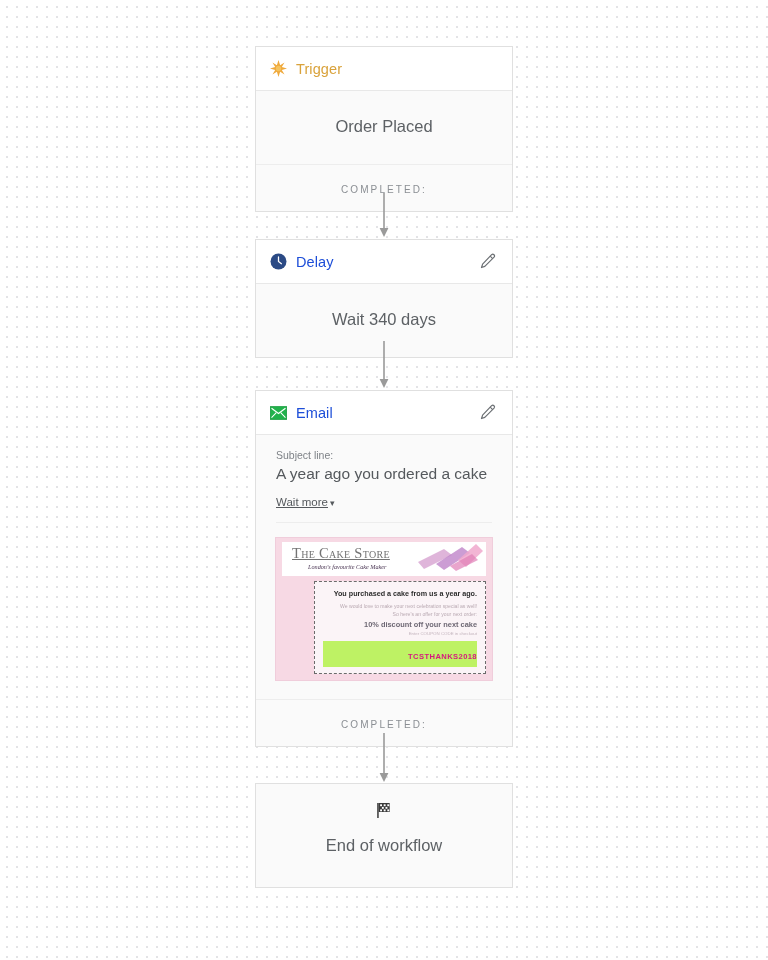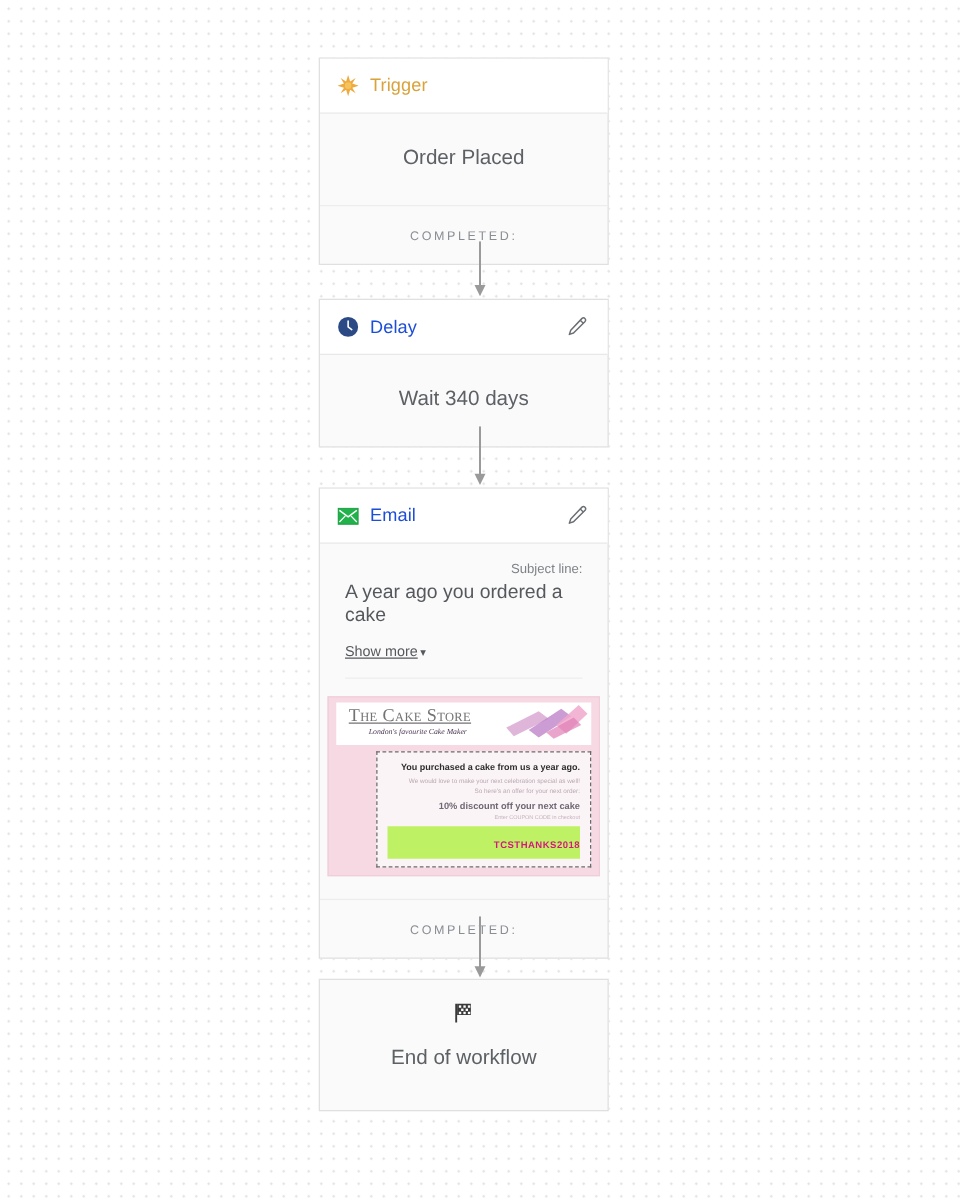--- a/index.html
+++ b/index.html
@@ -22,21 +22,21 @@
     position: absolute;
     left: 0;
     top: 0;
     width: 768px;
     height: 960px;
   }
 
   
   .node {
     position: absolute;
-    width: 232px;
+    width: 258px;
     left: 255px;
     background: #fafafa;
     border: 1px solid #e0e0e0;
     box-sizing: border-box;
   }
   .node-header {
     height: 44px;
     background: #ffffff;
     border-bottom: 1px solid #e8e8e8;
     display: flex;
@@ -84,21 +84,20 @@
   .icon { display: inline-flex; align-items: center; justify-content: center; }
 
   .flag-wrap { text-align: center; padding-top: 16px; }
 
   
   .email-content { padding: 14px 20px 0 20px; }
   .subject-label {
     font-size: 10.5px;
     color: #7e8287;
     margin-bottom: 3px;
-    text-align: right;
   }
   .subject-value {
     font-size: 15.5px;
     color: #55595d;
     line-height: 1.25;
     margin-bottom: 9px;
   }
   .show-more {
     font-size: 11.5px;
     color: #55595d;
@@ -261,21 +260,21 @@
         <svg width="19" height="19" viewBox="0 0 24 24">
           <path d="M17.2 3.4 a2.2 2.2 0 0 1 3.1 3.1 L8.6 18.2 L4.4 19.6 L5.8 15.4 Z" fill="none" stroke="#6b6f73" stroke-width="1.5" stroke-linejoin="round"></path>
           <line x1="15.4" y1="5.2" x2="18.5" y2="8.3" stroke="#6b6f73" stroke-width="1.4"></line>
         </svg>
       </span>
     </div>
 
     <div class="email-content">
       <div class="subject-label">Subject line:</div>
       <div class="subject-value">A year ago you ordered a cake</div>
-      <span class="show-more"><span>Show more</span><span class="caret">▾</span></span>
+      <span class="show-more"><span>Wait more</span><span class="caret">▾</span></span>
       <div class="email-divider"></div>
     </div>
 
     <div class="preview">
       <div class="preview-logo">
         <span class="ribbon">
           <svg width="70" height="32" viewBox="0 0 70 32">
             <path d="M4 20 L30 7 L38 13 L10 27 Z" fill="#d9a8d4" opacity="0.85"></path>
             <path d="M22 22 L48 5 L56 11 L30 28 Z" fill="#bf85c9" opacity="0.8"></path>
             <path d="M44 18 L62 2 L69 9 L52 25 Z" fill="#f0a8cd" opacity="0.85"></path>

